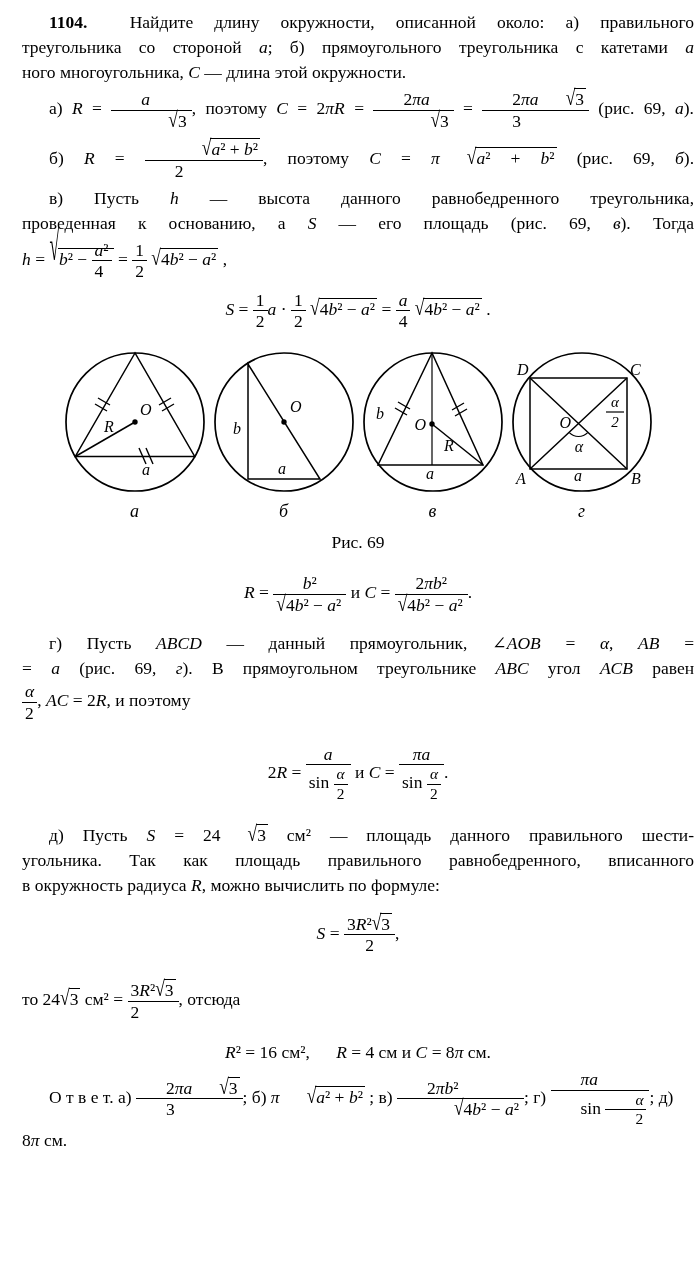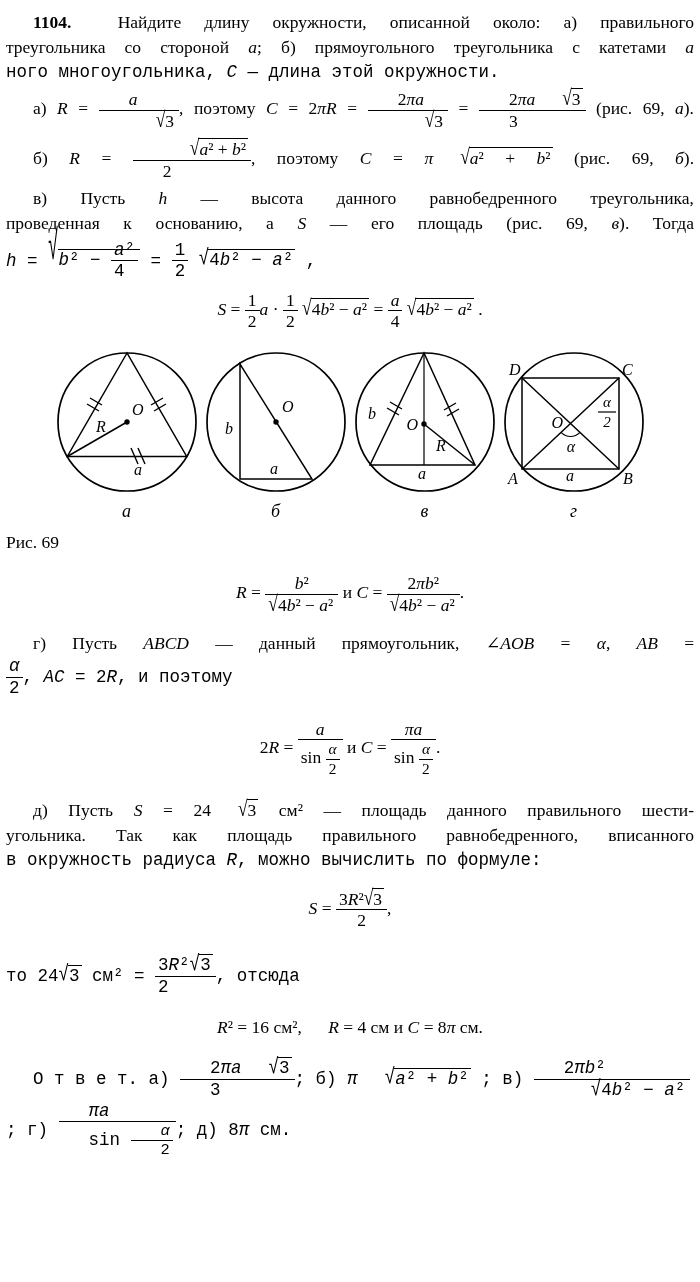--- a/index.html
+++ b/index.html
@@ -1,38 +1,38 @@
 <!DOCTYPE html>
 <html><head>
 <meta charset="utf-8">
 <style>
   html,body{margin:0;padding:0;background:#fff;}
   body{width:700px;color:#000;font-family:"Liberation Serif","DejaVu Serif",serif;font-size:17.5px;}
-  .page{padding:10px 6px 0 6px;}
+  .page{padding:10px 6px 0 22px;}
   .ln{line-height:25px;text-align:justify;text-align-last:justify;}
-  .ln.left{text-align:left;text-align-last:left;font-family:Liberation Mono, monospace;}
+  .ln.left{text-align:left;text-align-last:left;}
   .ind{text-indent:27px;}
-  .mt4{margin-top:16px;} .mt6{margin-top:12px;} .mt8{margin-top:16px;} .mt10{margin-top:16px;}
+  .mt4{margin-top:16px;} .mt6{margin-top:12px;} .mt8{margin-top:16px;} .mt10{margin-top:2px;}
   .ctr{text-align:center;text-align-last:center;}
   .fline{padding:4px 0;}
   
   .fr{display:inline-block;vertical-align:middle;text-align:center;line-height:1.18;}
   .fr .n{display:block;padding:0 3px;}
   .fr .d{display:block;border-top:1.2px solid #000;padding:0 3px;}
   .fr .fr{font-size:0.88em;}
   
   .sq{white-space:nowrap;}
   .rt{display:inline-block;margin-right:-1px;transform:scaleY(1.25);transform-origin:75% 80%;}
   .sq.tall .rt{transform:scaleY(2.4);transform-origin:70% 86%;}
   .ov{border-top:1.2px solid #000;padding:0 2px 0 1px;}
   
   .figs{display:flex;justify-content:center;margin-top:10px;}
   .figbox{width:149px;text-align:center;}
   .figlbl{font-style:italic;font-size:18px;margin-top:3px;}
-  .cap{text-align:left;margin:10px 0 14px 0;}
+  .cap{text-align:center;margin:10px 0 14px 0;}
   svg{display:block;margin:0 auto;}
   .svglbl{font-style:italic;font-size:16px;font-family:"Liberation Serif","DejaVu Serif",serif;}
   .svgsm{font-style:italic;font-size:15px;font-family:"Liberation Serif","DejaVu Serif",serif;}
 </style>
 </head>
 <body>
 
 <div class="page">
 
   <div>
@@ -119,20 +119,21 @@
     </div>
 
   </div>
 
   <div class="cap">Рис. 69</div>
 
   <div class="ctr fline mt4"><i>R</i> = <span class="fr"><span class="n"><i>b</i>²</span><span class="d"><span class="sq"><span class="rt">√</span><span class="ov">4<i>b</i>² − <i>a</i>²</span></span></span></span> и <i>C</i> = <span class="fr"><span class="n">2<i>πb</i>²</span><span class="d"><span class="sq"><span class="rt">√</span><span class="ov">4<i>b</i>² − <i>a</i>²</span></span></span></span>.</div>
 
   <div>
     <div class="ln ind mt6">г) Пусть <i>ABCD</i> — данный прямоугольник, ∠<i>AOB</i> = <i>α</i>, <i>AB</i> =</div>
+    <div class="ln">= <i>a</i> (рис. 69, <i>г</i>). В прямоугольном треугольнике <i>ABC</i> угол <i>ACB</i> равен</div>
     <div class="ln left"><span class="fr"><span class="n"><i>α</i></span><span class="d">2</span></span>, <i>AC</i> = 2<i>R</i>, и поэтому</div>
   </div>
   <div class="ctr fline mt4">2<i>R</i> = <span class="fr"><span class="n"><i>a</i></span><span class="d">sin <span class="fr"><span class="n"><i>α</i></span><span class="d">2</span></span></span></span> и <i>C</i> = <span class="fr"><span class="n"><i>πa</i></span><span class="d">sin <span class="fr"><span class="n"><i>α</i></span><span class="d">2</span></span></span></span>.</div>
 
   <div>
     <div class="ln ind mt8">д) Пусть <i>S</i> = 24<span class="sq"><span class="rt">√</span><span class="ov">3</span></span> см² — площадь данного правильного шести-</div>
     <div class="ln">угольника. Так как площадь правильного равнобедренного, вписанного</div>
     <div class="ln left">в окружность радиуса <i>R</i>, можно вычислить по формуле:</div>
   </div>
   <div class="ctr fline mt6"><i>S</i> = <span class="fr"><span class="n">3<i>R</i>²<span class="sq"><span class="rt">√</span><span class="ov">3</span></span></span><span class="d">2</span></span>,</div>

